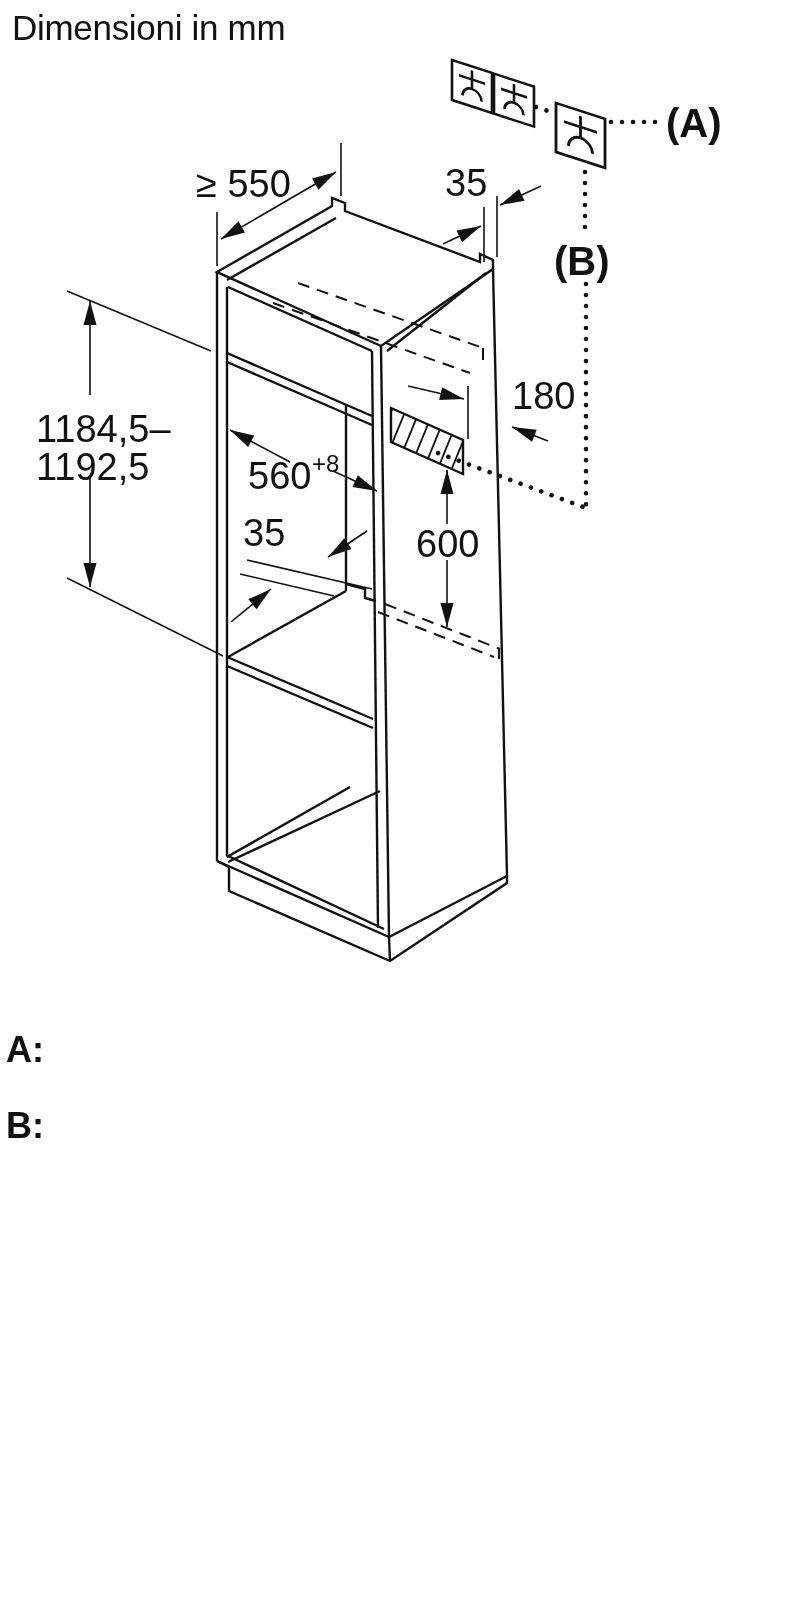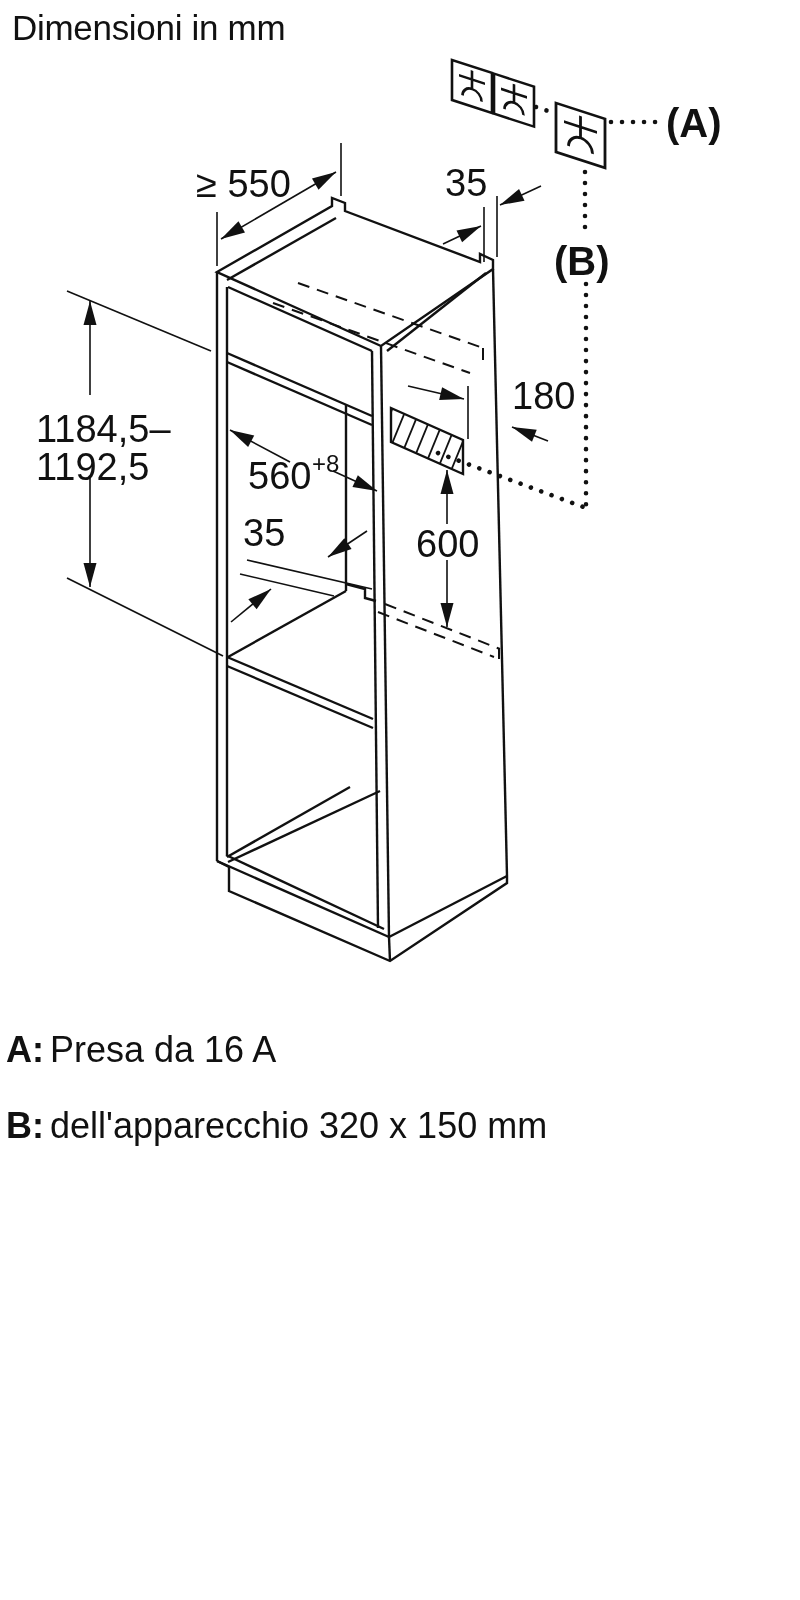--- a/index.html
+++ b/index.html
@@ -200,23 +200,21 @@
     <text x="512" y="409">180</text>
     <text x="416" y="557">600</text>
 
     <text x="666" y="137" class="callout">(A)</text>
     <text x="554" y="275" class="callout">(B)</text>
   </svg>
 
   <div class="legend">
     <div class="legend-row">
       <span class="legend-key">A:</span>
-      <span class="legend-val">Presa da 16 A</span>
     </div>
     <div class="legend-row">
       <span class="legend-key">B:</span>
       <span class="legend-val">
-        <div>dell'apparecchio 320 x 150 mm</div>
       </span>
     </div>
   </div>
 
 </div>
 
 </body></html>

